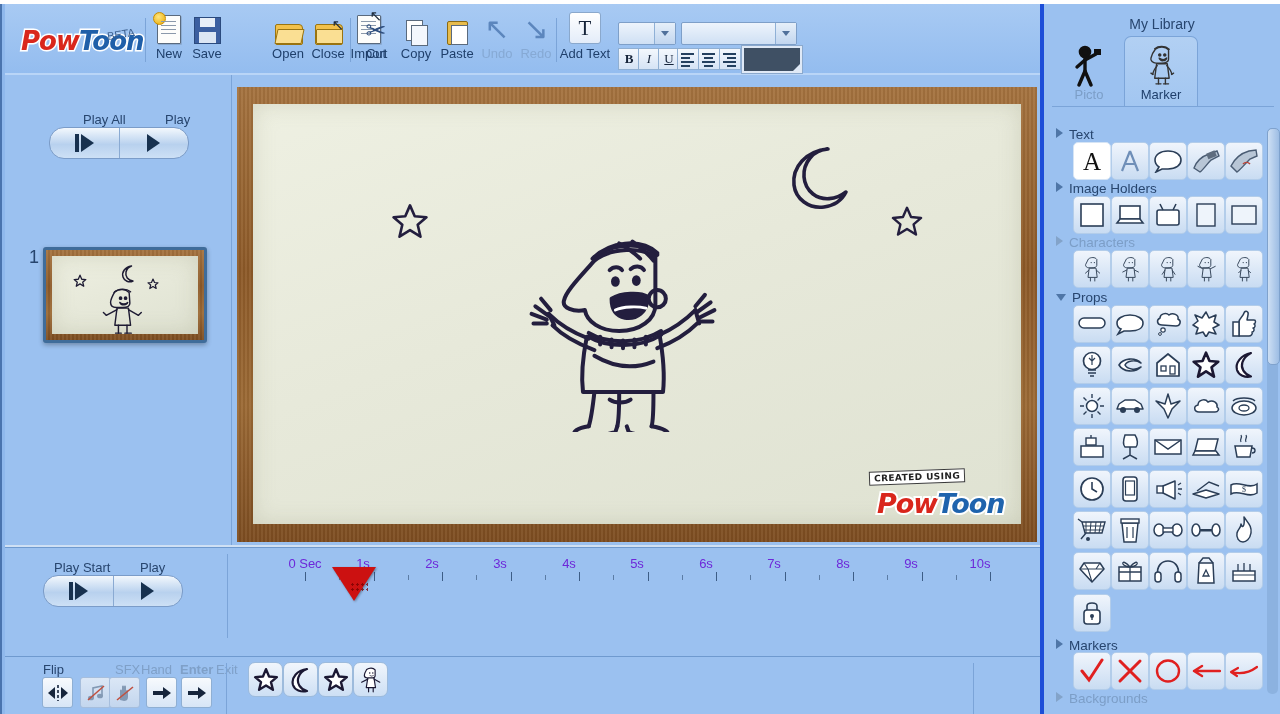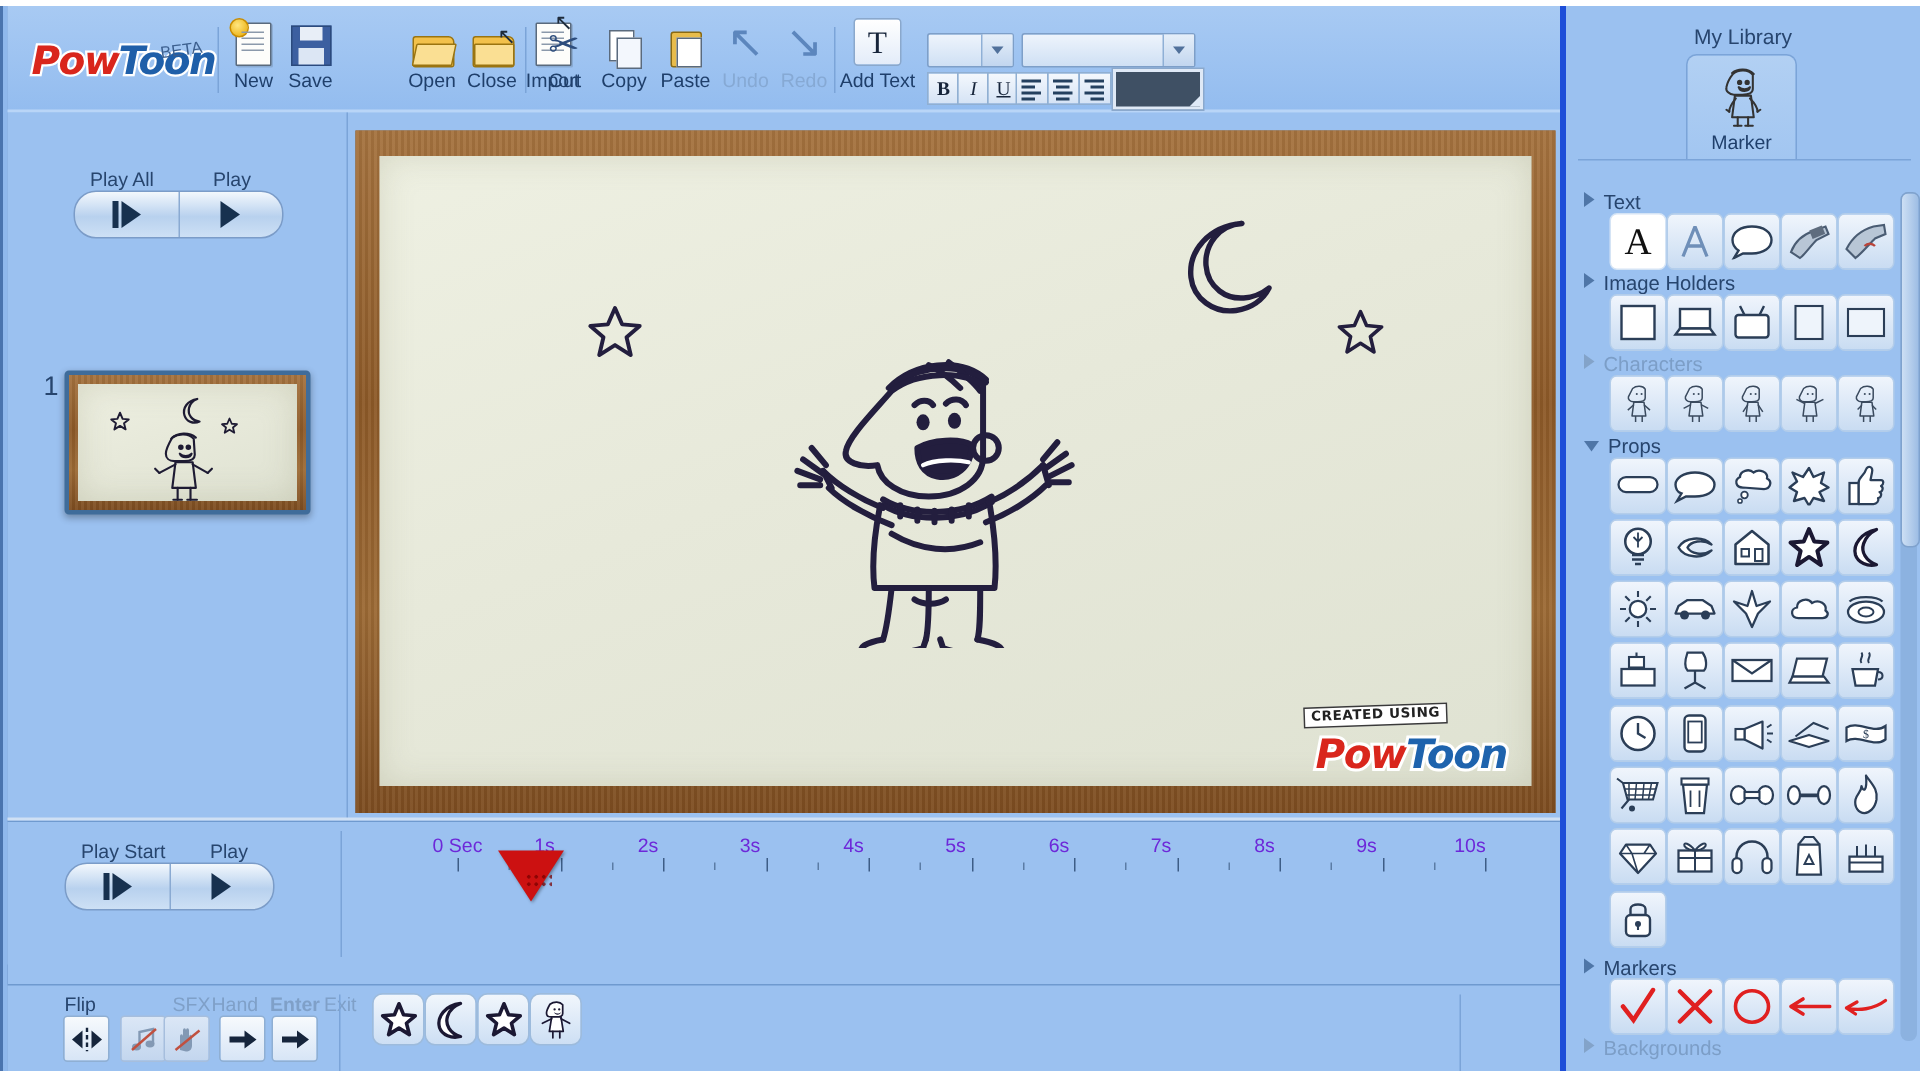--- a/index.html
+++ b/index.html
@@ -96,21 +96,21 @@
      background:linear-gradient(#cfe0f4,#aecaec);border:1px solid #7294c2;border-radius:2px;}
   .viewbtn .r1{position:absolute;left:3px;top:4px;width:13px;height:10px;border:1.5px solid #4a6c99;background:#bcd4f0;}
   .viewbtn .r2{position:absolute;left:6px;top:7px;width:11px;height:9px;border:1.5px solid #4a6c99;background:#cfe0f4;}
   .movietab{position:absolute;left:56px;top:2px;width:118px;height:22px;border-radius:11px;
      background:linear-gradient(#fdfefe,#d4e3f5);border:1px solid #86a6cd;
      display:flex;align-items:center;justify-content:center;font-size:13px;color:#274a75;}
   .plusmin{position:absolute;top:3px;width:21px;height:21px;display:flex;align-items:center;
      justify-content:center;font-size:17px;color:#2c4f7c;font-weight:bold;}
 
   .playrow{position:absolute;top:33px;left:0;width:227px;}
-  .playrow .cap{position:absolute;font-size:13px;color:#27456e;}
+  .playrow .cap{position:absolute;font-size:13px;color:#27456e;margin-left:23px;}
   .pill{position:absolute;top:19px;width:138px;height:30px;border-radius:15px;
      background:linear-gradient(#f3f8fd,#b8d1ee 55%,#cde0f5);border:1px solid #7b9cc8;display:flex;}
   .pill .half{flex:1;display:flex;align-items:center;justify-content:center;}
   .pill .half+.half{border-left:1px solid #8aaad2;}
   .tri{width:0;height:0;border-top:9px solid transparent;border-bottom:9px solid transparent;border-left:13px solid #17314f;}
   .bar{width:4px;height:18px;background:#17314f;margin-right:2px;}
 
   .thumbwrap{position:absolute;left:38px;top:172px;width:158px;height:90px;
      border:3px solid #3f6c9a;border-radius:3px;box-shadow:0 2px 5px rgba(0,0,0,.3);overflow:hidden;background:#e9e9dd;}
   .thumbnum{position:absolute;left:24px;top:172px;font-size:18px;color:#27456e;}
@@ -608,20 +608,32 @@
     </svg>
   </div>
 
   <div class="panel" id="library">
     <div class="lib-edge">
         <i></i>
       </div>
     <div class="libtitle">My Library</div>
 
     <div class="tabs">
+      <div class="tab" style="left:0;">
+        <svg width="38" height="42" viewBox="0 0 38 42">
+          <g stroke="#111" stroke-width="3.4" fill="none" stroke-linecap="round">
+            <circle cx="15" cy="7" r="4.6" fill="#111"></circle>
+            <path d="M15 12 L15 26"></path>
+              <path d="M15 15 L26 9 M15 15 L7 22"></path>
+            <path d="M15 26 L9 40 M15 26 L21 40"></path>
+          </g>
+          <rect x="24" y="4" width="7" height="6" fill="#111"></rect>
+        </svg>
+        <div class="tname">Picto</div>
+      </div>
       <div class="tab active" style="left:72px;">
         <svg width="40" height="44" viewBox="0 0 120 140">
           <g fill="none" stroke="#333" stroke-width="4.4" stroke-linecap="round" stroke-linejoin="round">
             <path d="M42 20 C54 10 74 10 84 22 L84 52 C84 60 74 64 62 64 L44 64 C34 64 26 56 28 48 C30 38 34 30 42 20 Z"></path>
             <path d="M40 18 C52 8 74 8 86 20"></path>
             <circle cx="56" cy="38" r="3.4" fill="#333"></circle>
               <circle cx="72" cy="38" r="3.4" fill="#333"></circle>
             <path d="M54 48 C62 54 72 54 78 48 C76 58 58 60 54 48 Z" fill="#333"></path>
             <path d="M46 66 L80 66 L86 112 L40 112 Z"></path>
             <path d="M48 72 C40 82 34 92 34 100 M78 72 C88 82 94 92 94 100"></path>

